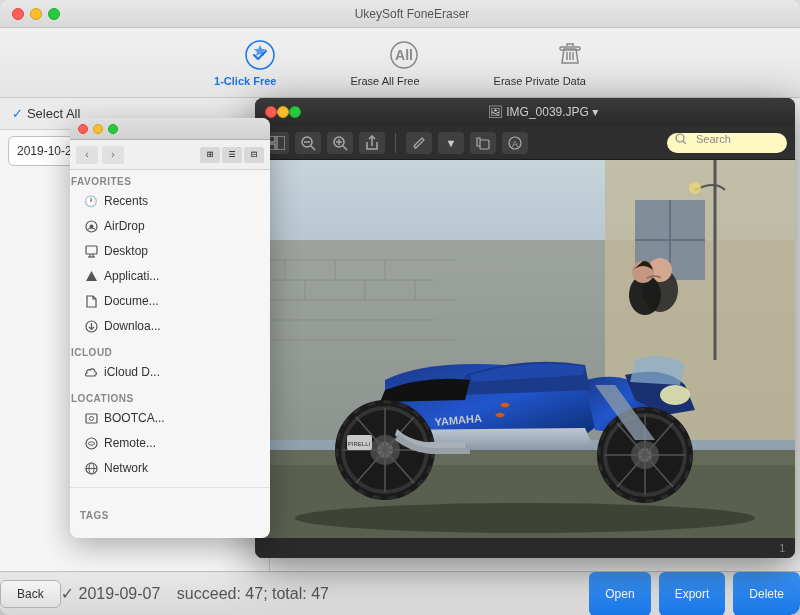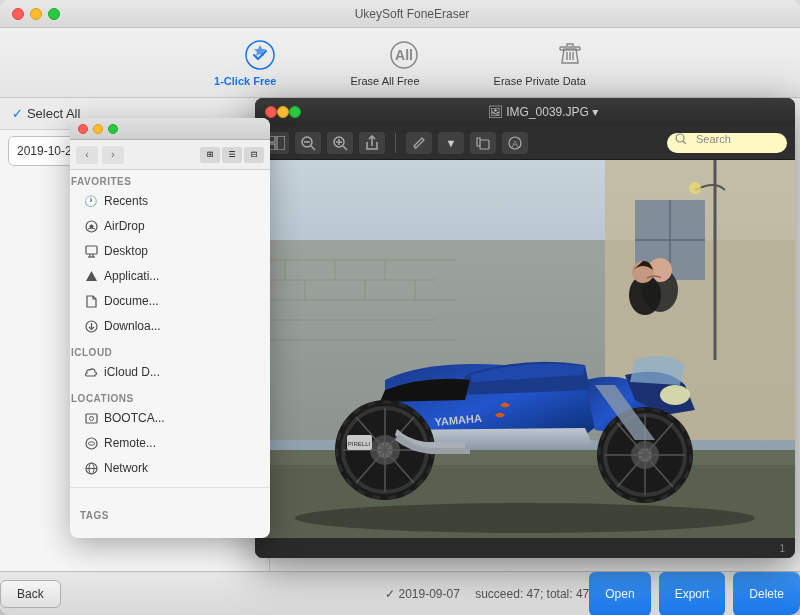--- a/index.html
+++ b/index.html
@@ -393,22 +393,22 @@
       border: 1px solid #b0b0b0;
       border-radius: 6px;
       font-size: 12px;
       color: #333;
       cursor: pointer;
       display: flex;
       align-items: center;
     }
     .status-text {
       flex: 1;
-      text-align: right;
-      font-size: 12px;
+      text-align: left;
+      font-size: 16px;
       color: #555;
     }
     .action-btns {
       display: flex;
       gap: 8px;
     }
     .action-btn {
       height: 44px;
       padding: 0 16px;
       border-radius: 6px;

